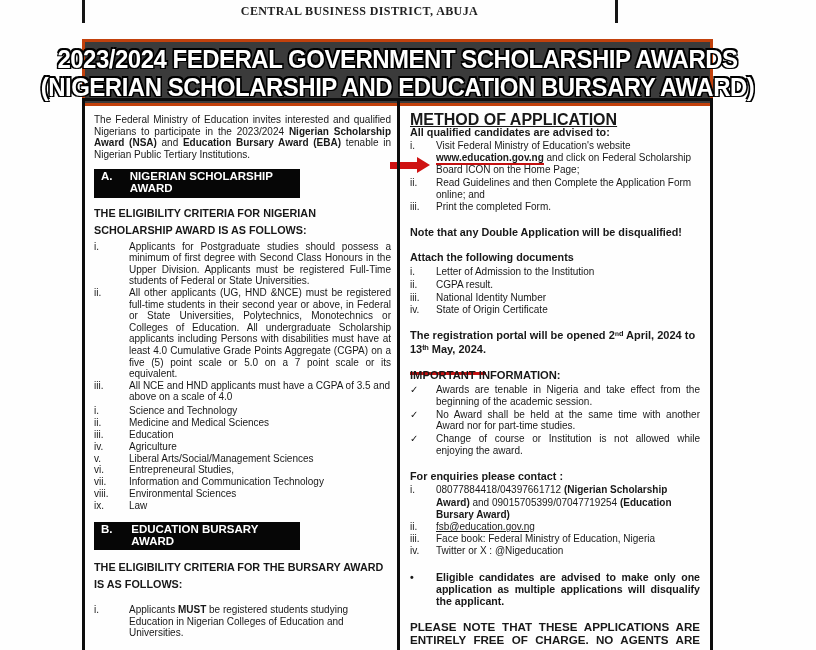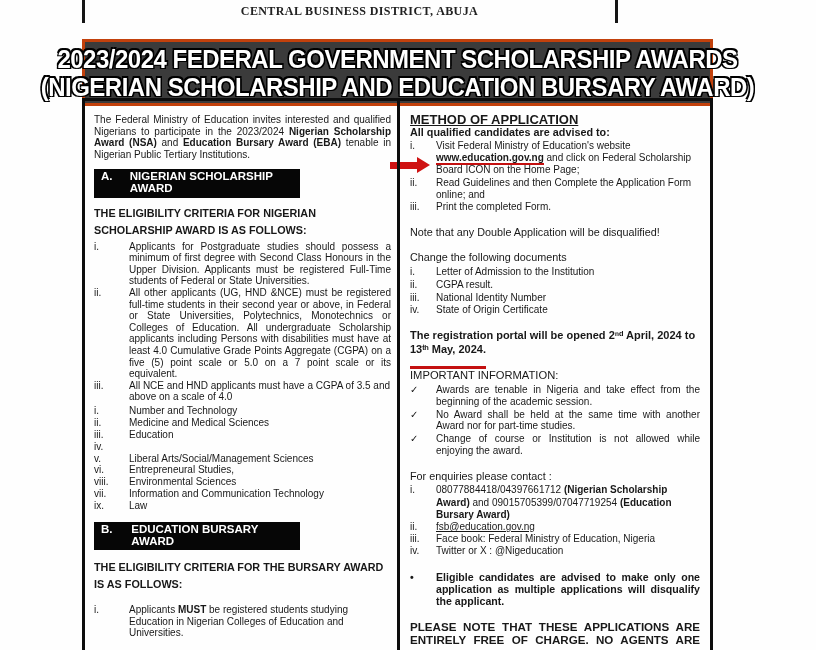--- a/index.html
+++ b/index.html
@@ -50,40 +50,40 @@
   .sec-bar .gap { width:20px; }
   .h-bold { font-weight:bold; font-size:10.8px; line-height:17px; margin-top:7px; }
   .list { margin-top:2px; }
   .li { display:flex; }
   .li .num  { flex:0 0 35px; }
   .li .numr { flex:0 0 26px; }
   .li .txt { flex:1; }
   .fields .li { line-height:11.9px; }
   .docs .li { line-height:12.8px; }
   .contacts .li { line-height:12.2px; }
-  .redline { border-bottom:3px solid #c41010; padding-bottom:11px; }
+  .redline { border-bottom:3px solid #c41010; padding-bottom:17px; }
   .weblink { border-bottom:2.5px solid #c41010; }
   
   .red-arrow { position:absolute; left:390px; top:157px; width:40px; height:16px; }
   .red-arrow .bar  { position:absolute; left:0; top:4.5px; width:27px; height:7px; background:#cf1212; }
   .red-arrow .head {
     position:absolute; left:27px; top:0; width:0; height:0;
     border-top:8px solid transparent; border-bottom:8px solid transparent;
     border-left:13px solid #cf1212;
   }
   .portal { font-weight:bold; font-size:11px; line-height:13.6px; margin-top:12px; }
-  .imp-head, .enq-head, .attach-head, .note-line { font-weight:normal; font-size:10.8px; }
+  .imp-head, .enq-head, .attach-head, .note-line { font-weight:bold; font-size:10.8px; }
   .note-line { margin-top:14px; }
   .attach-head { margin-top:14px; }
   .imp-head { margin-top:14px; font-size:11.2px; }
   .enq-head { margin-top:14px; }
   .imp-list .li { line-height:11.8px; margin-top:1px; }
   .bullet-item { margin-top:13px; font-weight:bold; line-height:12.4px; font-size:10.6px; }
   .footer-note { margin-top:12px; font-weight:bold; font-size:11.6px; line-height:13.4px; }
-  .method-head { font-weight:bold; font-size:13px; text-decoration:underline; }
+  .method-head { font-weight:bold; font-size:16px; text-decoration:underline; }
   .method-sub  { font-weight:bold; font-size:10.8px; line-height:12.4px; }
   .method-list .li { line-height:11.8px; }
   .mt2 { margin-top:2px; }
 </style>
 </head>
 <body>
 
 <div class="page">
 
   <div class="letterhead">
@@ -127,48 +127,49 @@
         <div class="li">
           <span class="num">iii.</span>
           <span class="txt">All NCE and HND applicants must have a CGPA of 3.5 and above on a scale of 4.0</span>
         </div>
       </div>
 
 
       <div class="list fields">
         <div class="li">
             <span class="num">i.</span>
-            <span class="txt">Number and Technology</span>
+            <span class="txt">Science and Technology</span>
           </div>
         <div class="li">
             <span class="num">ii.</span>
             <span class="txt">Medicine and Medical Sciences</span>
           </div>
         <div class="li">
             <span class="num">iii.</span>
             <span class="txt">Education</span>
           </div>
         <div class="li">
             <span class="num">iv.</span>
+            <span class="txt">Agriculture</span>
           </div>
         <div class="li">
             <span class="num">v.</span>
             <span class="txt">Liberal Arts/Social/Management Sciences</span>
           </div>
         <div class="li">
             <span class="num">vi.</span>
             <span class="txt">Entrepreneural Studies,</span>
           </div>
         <div class="li">
+            <span class="num">vii.</span>
+            <span class="txt">Information and Communication Technology</span>
+          </div>
+        <div class="li">
             <span class="num">viii.</span>
             <span class="txt">Environmental Sciences</span>
-          </div>
-        <div class="li">
-            <span class="num">vii.</span>
-            <span class="txt">Information and Communication Technology</span>
           </div>
         <div class="li">
             <span class="num">ix.</span>
             <span class="txt">Law</span>
           </div>
       </div>
 
       <div class="sec-bar" style="margin-top:10px;">
         <span>B.</span>
         <span class="gap"></span>
@@ -201,21 +202,21 @@
           <span class="txt">Read Guidelines and then Complete the Application Form online;  and</span>
         </div>
         <div class="li">
           <span class="numr">iii.</span>
           <span class="txt">Print the completed Form.</span>
         </div>
       </div>
 
       <div class="note-line">Note that any Double Application will be disqualified!</div>
 
-      <div class="attach-head">Change the following documents</div>
+      <div class="attach-head">Attach the following documents</div>
       <div class="list docs">
         <div class="li">
             <span class="numr">i.</span>
             <span class="txt">Letter of Admission to the Institution</span>
           </div>
         <div class="li">
             <span class="numr">ii.</span>
             <span class="txt">CGPA result.</span>
           </div>
         <div class="li">

